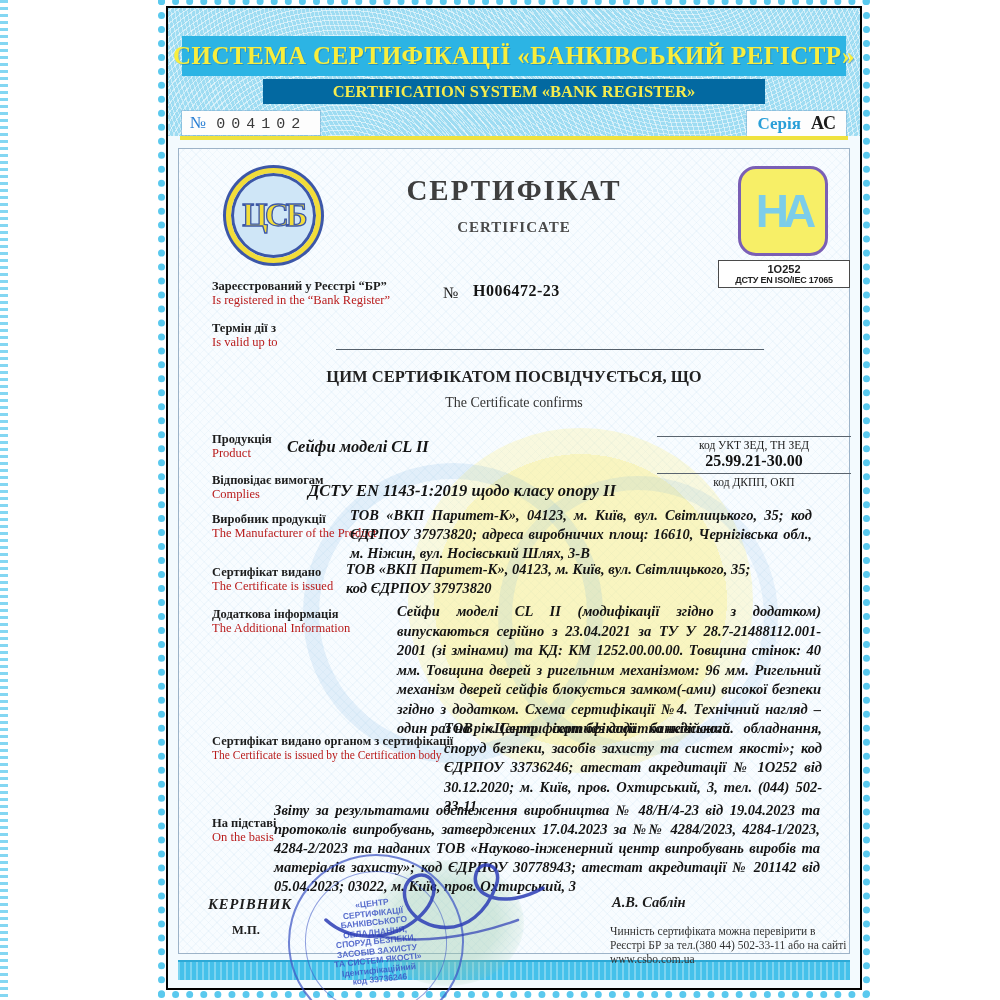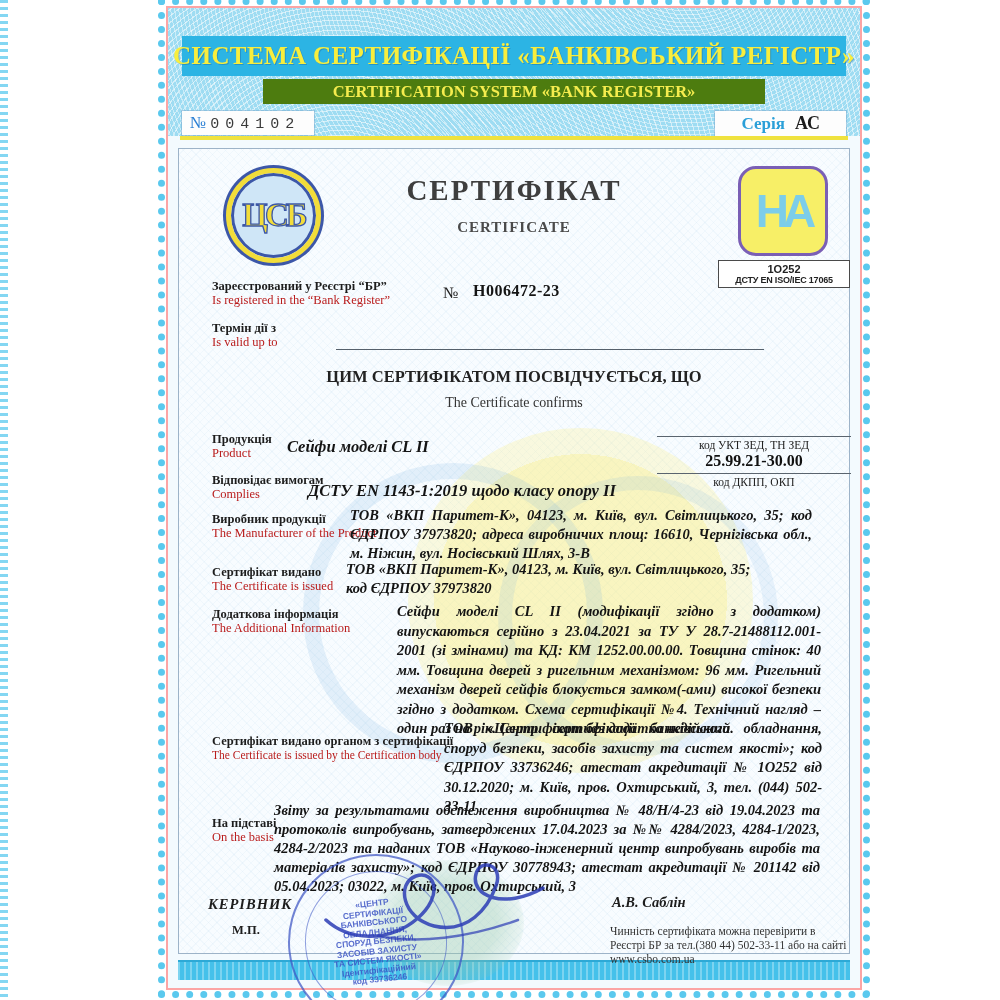--- a/index.html
+++ b/index.html
@@ -7,21 +7,21 @@
   body {
     width:1000px; height:1000px; position:relative; overflow:hidden;
     background:#ffffff; font-family:"Liberation Serif", serif; color:#1d1d1d;
   }
   .page-edge {
     position:absolute; left:0; top:0; width:8px; height:1000px;
     background:repeating-linear-gradient(180deg, rgba(90,201,238,.75) 0 3px, rgba(255,255,255,0) 3px 7px);
   }
   .certificate {
     position:absolute; left:166px; top:6px; width:696px; height:984px;
-    background:#f3fafe; border:2px solid #fca5a5;
+    background:#f3fafe; border:2px solid #000000;
   }
   .certificate::before {
     content:""; position:absolute; inset:-10px;
     border:7px dotted #5ac9ee; pointer-events:none;
   }
   
   .header-bg {
     position:absolute; top:0; left:0; right:0; height:128px;
     background-color:#9edcf2;
     background-image:
@@ -31,33 +31,33 @@
   .title-band {
     position:absolute; top:28px; left:14px; right:14px; height:40px;
     background:#2cb4e4; display:flex; align-items:center; justify-content:center;
   }
   .title-band-text {
     font-weight:bold; font-size:25px; color:#f8ee3d; letter-spacing:.4px;
     white-space:nowrap; text-shadow:1px 1px 0 rgba(25,90,150,.35);
   }
   .subtitle-band {
     position:absolute; top:71px; left:95px; right:95px; height:25px;
-    background:#4d7c0f; display:flex; align-items:center; justify-content:center;
+    background:#0369a1; display:flex; align-items:center; justify-content:center;
   }
   .subtitle-text { font-weight:bold; font-size:16.5px; color:#f5ec4e; white-space:nowrap; }
   .serial-box {
     position:absolute; top:103px; left:14px; background:#fdfdfd;
     padding:2px 14px 2px 8px; box-shadow:0 0 0 1px rgba(110,160,200,.45);
     white-space:nowrap;
   }
   .serial-no-sign { color:#2a7fd4; font-size:17px; }
-  .serial-digits { font-family:"Liberation Mono", monospace; font-size:15px; letter-spacing:6px; color:#3a3a3a; }
+  .serial-digits { font-family:"Liberation Mono", monospace; font-size:15px; letter-spacing:6px; color:#3a3a3a; margin-left:6px; }
   .series-box {
     position:absolute; top:103px; right:14px; background:#fdfdfd;
-    padding:2px 26px; box-shadow:0 0 0 1px rgba(110,160,200,.45); white-space:nowrap;margin-left:8px;
+    padding:2px 10px; box-shadow:0 0 0 1px rgba(110,160,200,.45); white-space:nowrap;margin-left:8px;
   }
   .series-label { color:#2a9fd8; font-weight:bold; font-size:17px; }
   .series-value { color:#1c1c1c; font-weight:bold; font-size:18px; margin-left:6px; }
   .yellow-line { position:absolute; top:128px; left:12px; right:12px; height:4px; background:#efe23e; }
   
   .content-bg {
     position:absolute; top:140px; left:10px; right:10px; bottom:34px;
     background-color:#f8fcff; border:1px solid #9db3c8;
     background-image:
       repeating-linear-gradient(45deg, rgba(140,190,225,.08) 0 1px, rgba(0,0,0,0) 1px 6px),

